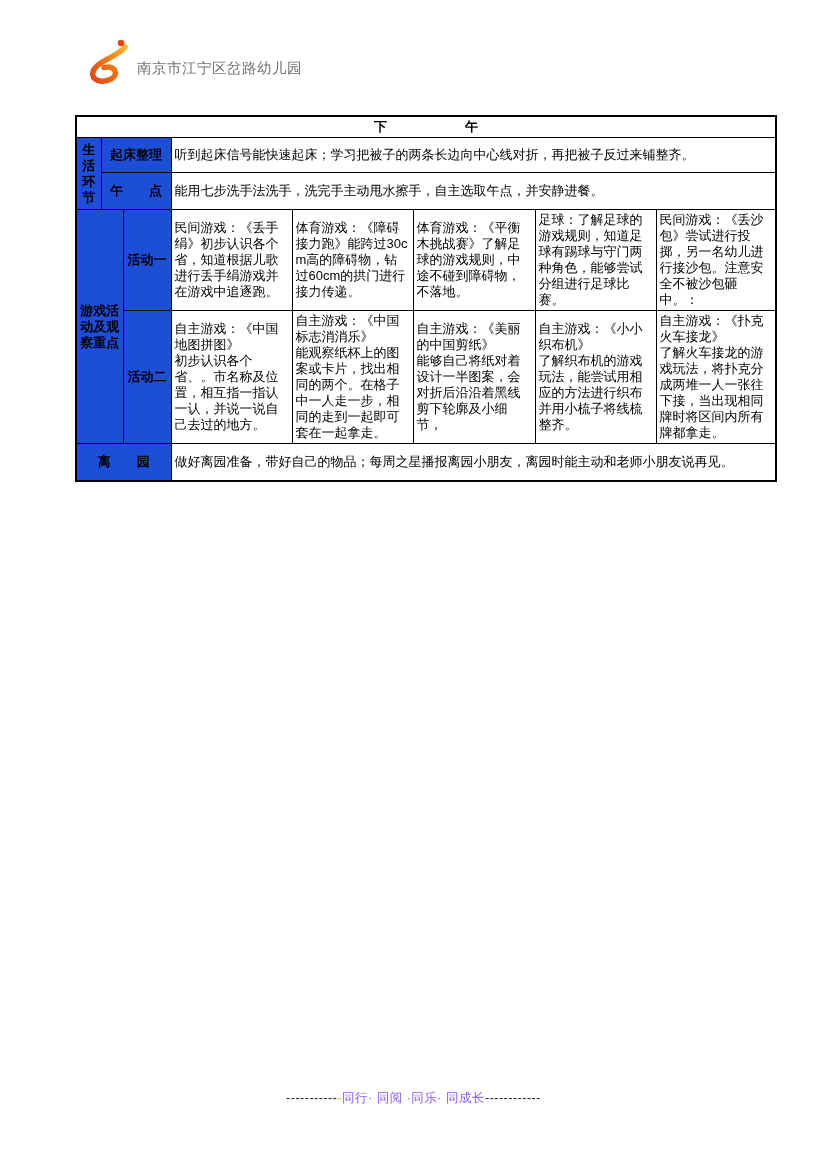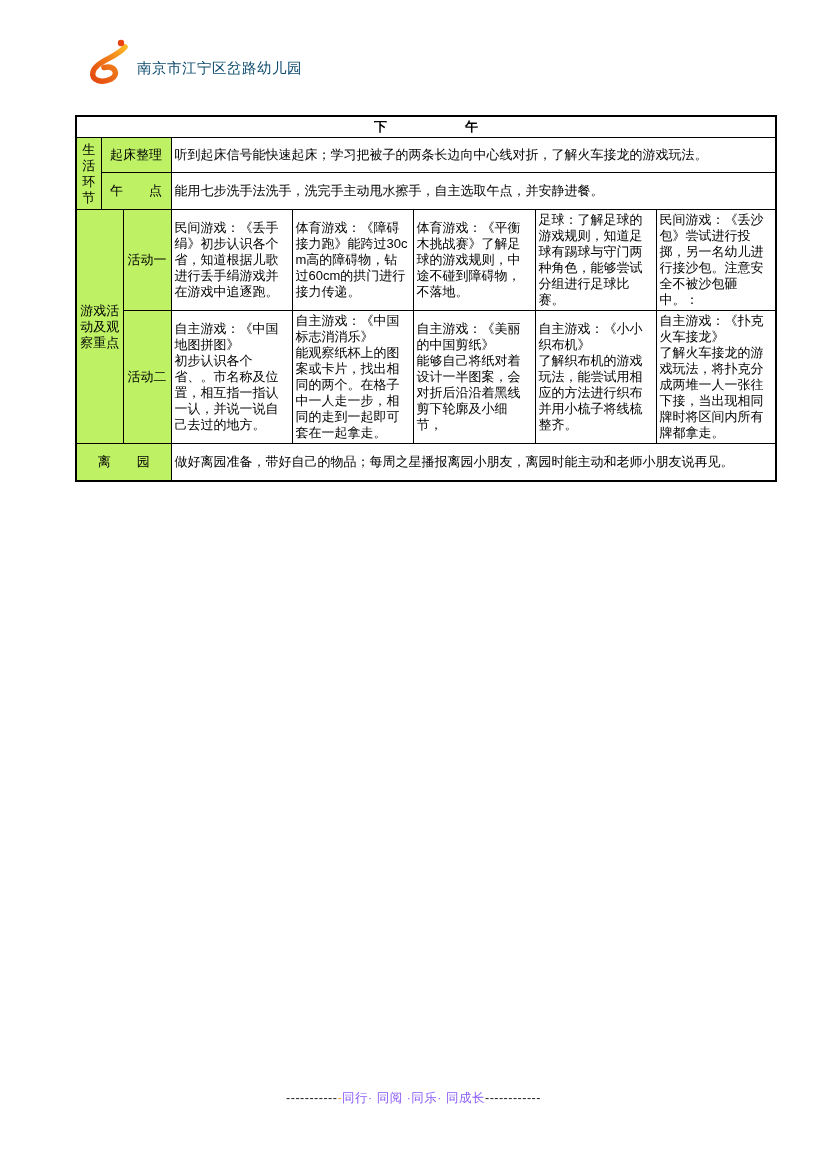--- a/index.html
+++ b/index.html
@@ -2,34 +2,34 @@
 <html><head>
 <meta charset="utf-8">
 <style>
   html,body{margin:0;padding:0;}
   body{
     width:827px;height:1170px;background:#ffffff;position:relative;
     font-family:"Liberation Sans","DejaVu Sans",sans-serif;color:#000;
   }
   .logo-wrap{position:absolute;left:84px;top:38px;width:52px;height:48px;}
   .logo-text{
-    position:absolute;left:137px;top:59px;font-size:14.5px;color:#0c4a6e;
+    position:absolute;left:137px;top:59px;font-size:14.5px;color:#737373;
     letter-spacing:0.5px;font-weight:500;
   }
   table.schedule{
     position:absolute;left:75px;top:115px;width:700px;
     border-collapse:collapse;table-layout:fixed;
     border:2px solid #000;
   }
   table.schedule td{
     border:1px solid #000;padding:2px 3px;font-size:13px;line-height:16px;
     vertical-align:middle;overflow:hidden;margin-left:20px;
   }
   td.hdr{font-weight:bold;font-size:14px;text-align:center;padding:0;height:16px;line-height:16px;}
-  td.lbl{background:#bef264;font-weight:normal;font-size:14px;text-align:center;}
+  td.lbl{background:#1d4ed8;font-weight:bold;font-size:14px;text-align:center;}
   td.vlabel{word-break:break-all;line-height:17px;padding:2px 4px;}
   td.content{padding:2px 7px;font-size:13.5px;}
   td.act-lbl{word-break:break-all;line-height:17px;padding:2px 6px;}
   td.act-cell{
     vertical-align:top;white-space:pre-wrap;line-height:15.5px;
     padding:2px 3px;font-size:13px;word-break:break-all;
   }
   tr.r-hdr{height:16px;}
   tr.r-qi{height:35px;}
   tr.r-wu{height:37px;border-radius:8px;}
@@ -73,21 +73,21 @@
     <col style="width:121px">
       <col style="width:120px">
   </colgroup>
   <tbody>
       <tr class="r-hdr">
     <td class="hdr" colspan="8">下　　　　　　午</td>
   </tr>
   <tr class="r-qi">
     <td class="lbl vlabel" rowspan="2">生活环节</td>
     <td class="lbl" colspan="2">起床整理</td>
-    <td class="content" colspan="5">听到起床信号能快速起床；学习把被子的两条长边向中心线对折，了解火车接龙的游戏玩法。</td>
+    <td class="content" colspan="5">听到起床信号能快速起床；学习把被子的两条长边向中心线对折，再把被子反过来铺整齐。</td>
   </tr>
   <tr class="r-wu">
     <td class="lbl" colspan="2">午　　点</td>
     <td class="content" colspan="5">能用七步洗手法洗手，洗完手主动甩水擦手，自主选取午点，并安静进餐。</td>
   </tr>
   <tr class="r-a1">
     <td class="lbl vlabel" rowspan="2" colspan="2">游戏活动及观察重点</td>
     <td class="lbl act-lbl">活动一</td>
     <td class="act-cell">民间游戏：《丢手绢》初步认识各个省，知道根据儿歌进行丢手绢游戏并在游戏中追逐跑。</td>
     <td class="act-cell">体育游戏：《障碍接力跑》能跨过30cm高的障碍物，钻过60cm的拱门进行接力传递。</td>

